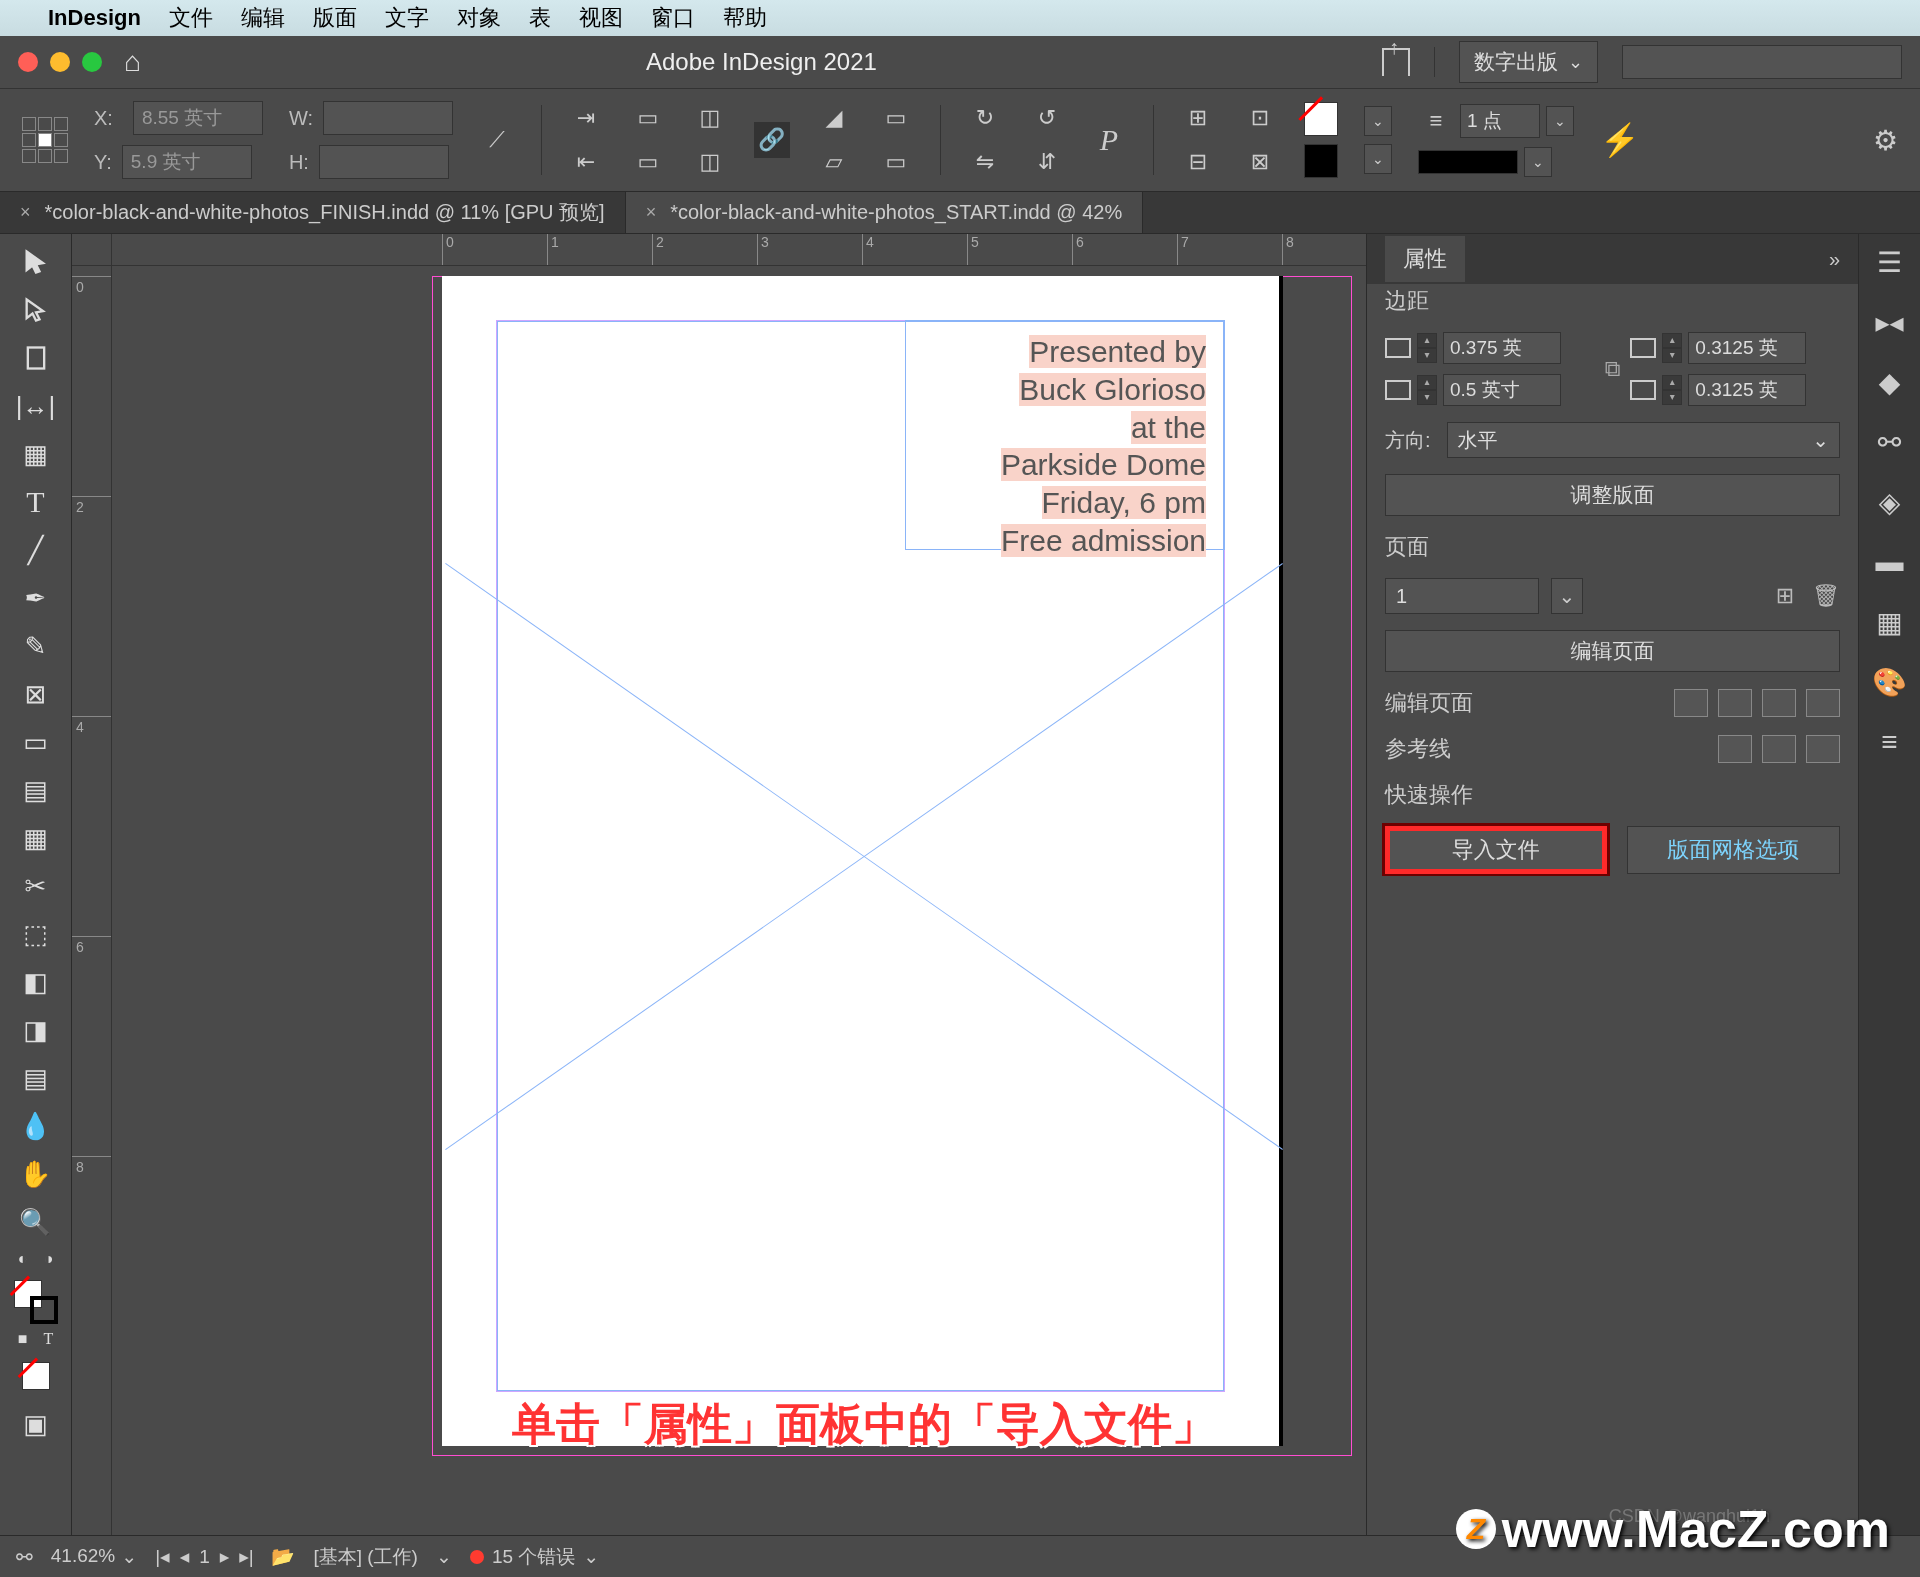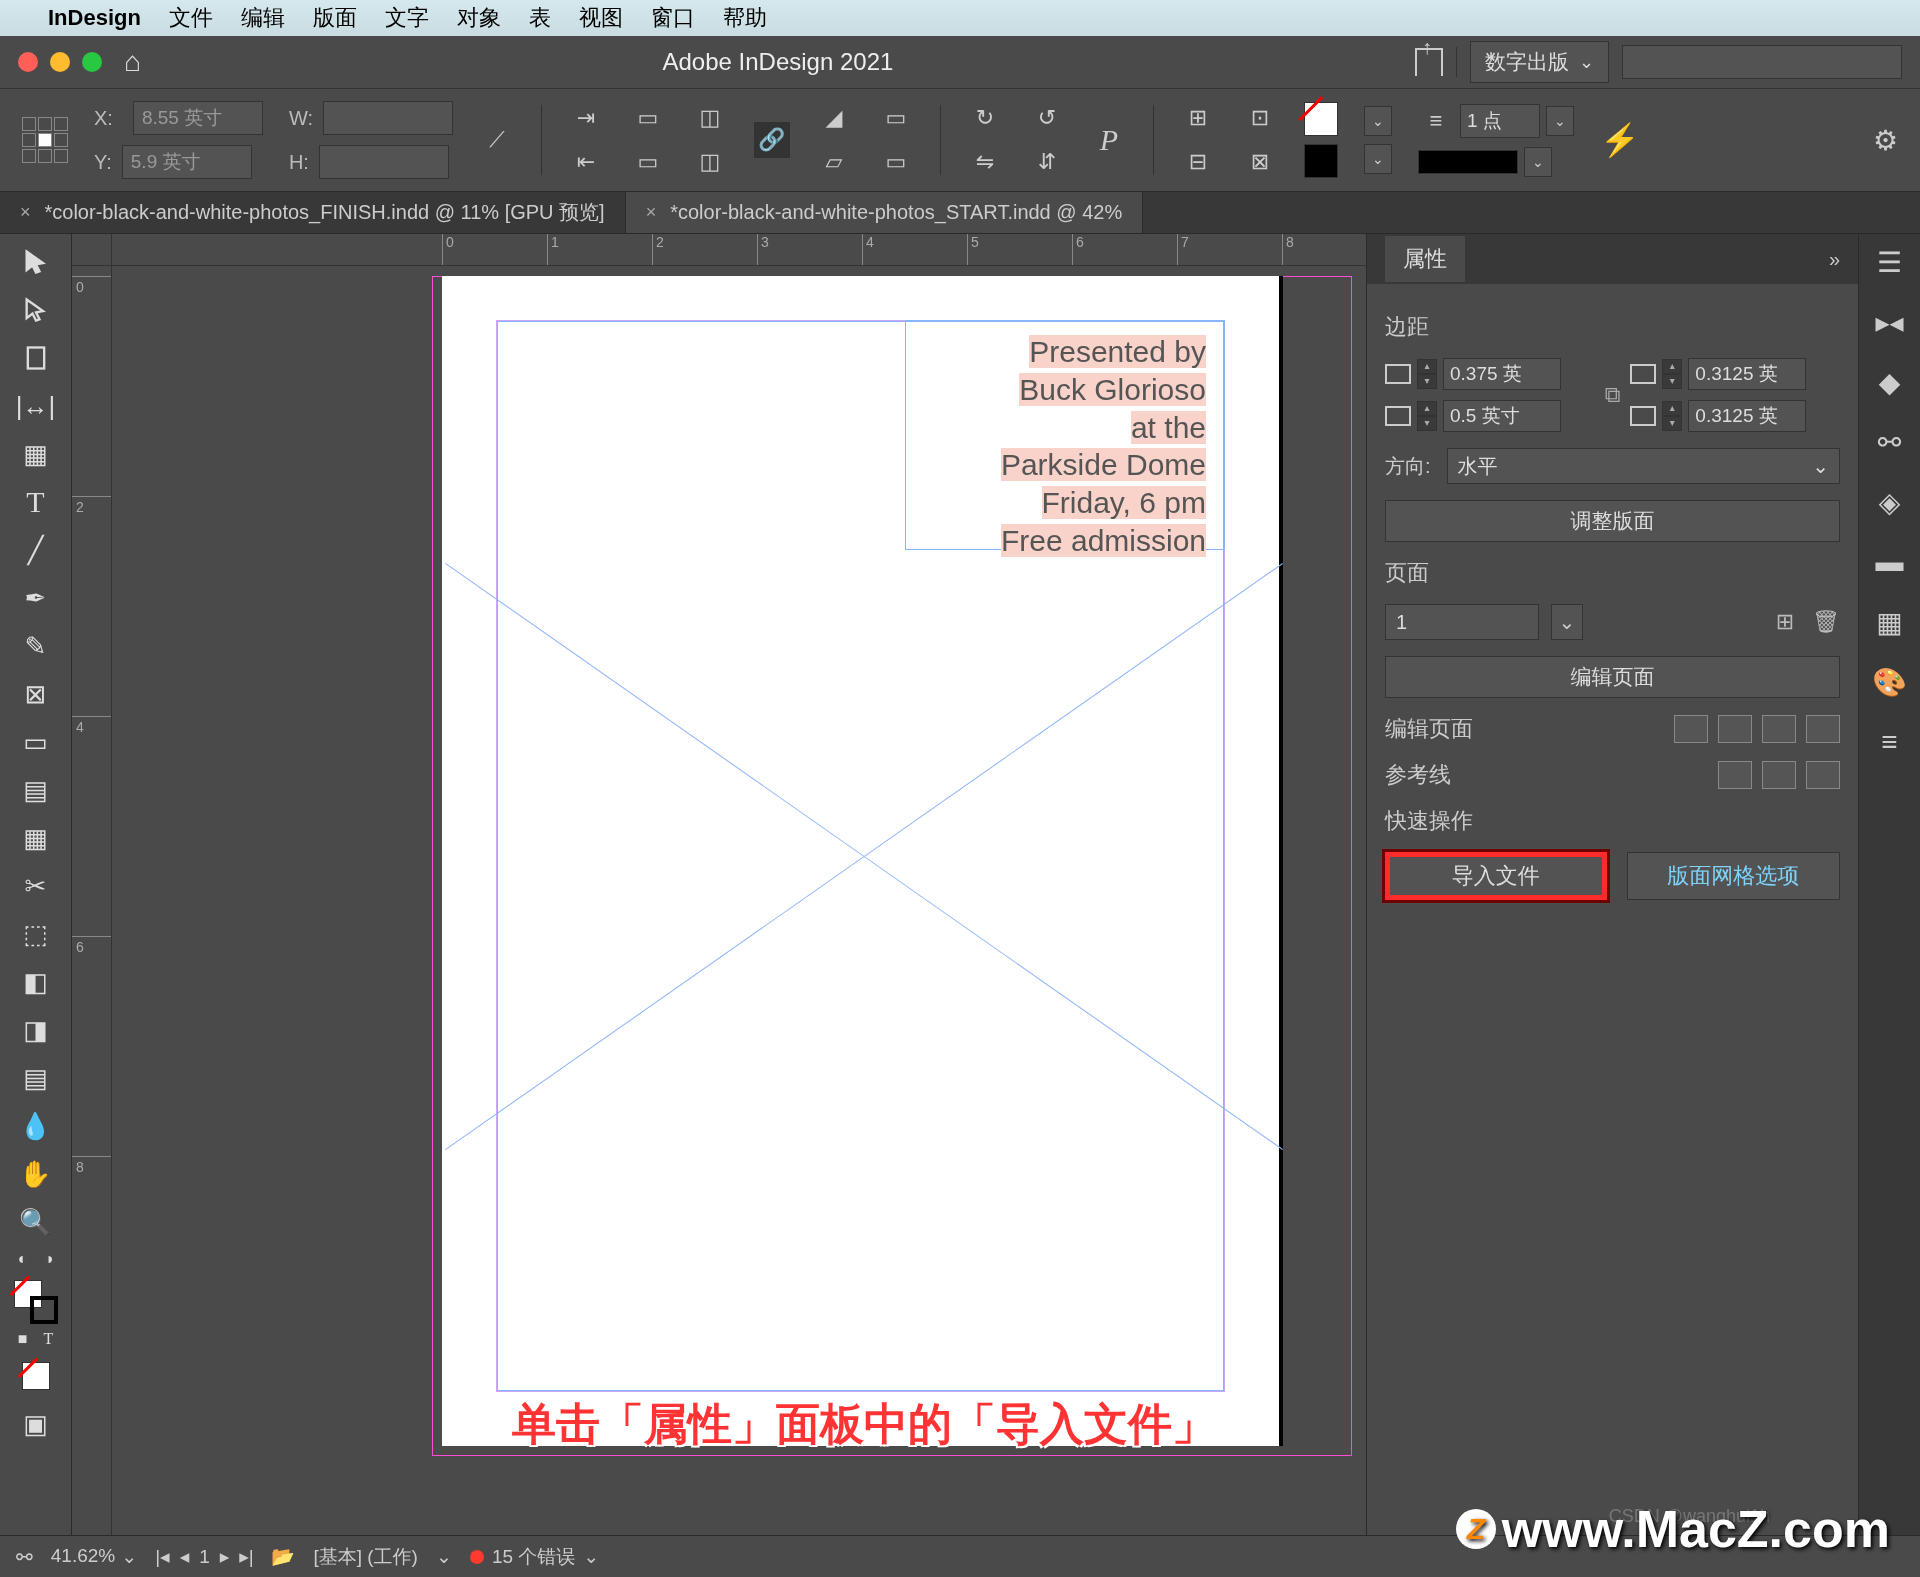--- a/index.html
+++ b/index.html
@@ -10,21 +10,21 @@
 .mac-menu .apple { font-size: 26px; }
 .mac-menu .app { font-weight: 700; }
 
 
 .title-bar { height: 52px; background: #4a4a4a; display: flex; align-items: center; padding: 0 18px; color: #ddd; }
 .traffic { display: flex; gap: 12px; }
 .traffic span { width: 20px; height: 20px; border-radius: 50%; display: inline-block; }
 .tl-close { background: #ff5f57; } .tl-min { background: #febc2e; } .tl-max { background: #28c840; }
 .home-icon { margin-left: 22px; color: #ddd; font-size: 28px; }
 .title-text { flex: 1; text-align: center; font-size: 24px; color: #eee; }
-.title-right { display: flex; align-items: center; gap: 13px; }
+.title-right { display: flex; align-items: center; gap: 24px; }
 .share-icon { width: 28px; height: 28px; border: 2px solid #ccc; border-bottom: none; position: relative; }
 .share-icon::after { content: "↑"; position: absolute; top: -14px; left: 5px; color: #ccc; }
 .workspace-dd { background: #535353; border: 1px solid #333; padding: 6px 14px; color: #ddd; font-size: 21px; display: flex; align-items: center; gap: 10px; }
 .workspace-dd::after { content: "⌄"; font-size: 18px; }
 .search-box { width: 280px; height: 34px; background: #535353; border: 1px solid #333; }
 
 
 .control-bar { height: 104px; background: #4a4a4a; border-top: 1px solid #333; border-bottom: 1px solid #2a2a2a; display: flex; align-items: center; padding: 0 22px; gap: 26px; }
 .ref-point { width: 46px; height: 46px; display: grid; grid-template: repeat(3,1fr)/repeat(3,1fr); gap: 2px; }
 .ref-point span { border: 1px solid #888; }
@@ -82,21 +82,21 @@
 .img-frame::after { transform: rotate(-35deg); }
 .text-frame { position: absolute; top: 44px; right: 54px; width: 320px; height: 230px; border: 1px solid #8ab4f8; padding: 12px 18px; text-align: right; font-family: Georgia, serif; color: #555; font-size: 30px; line-height: 1.26; }
 .text-frame span { background: #f9d3c9; }
 .hint-text { position: absolute; bottom: -8px; left: 70px; font-size: 44px; font-weight: 700; color: #ff3333; text-shadow: 2px 2px 0 #fff, -2px -2px 0 #fff, 2px -2px 0 #fff, -2px 2px 0 #fff; }
 
 
 .props { width: 492px; background: #4a4a4a; border-left: 1px solid #2a2a2a; display: flex; flex-direction: column; }
 .props-header { height: 50px; display: flex; align-items: center; padding: 0 18px; background: #383838; }
 .props-tab { background: #4a4a4a; padding: 8px 18px; color: #ddd; font-size: 22px; }
 .props-collapse { margin-left: auto; color: #ccc; font-size: 20px; }
-.props-body { padding: 28px 18px; display: flex; flex-direction: column; gap: 16px; overflow:hidden;justify-content:center; }
+.props-body { padding: 2px 18px; display: flex; flex-direction: column; gap: 16px; overflow:hidden;justify-content:center; }
 .section-label { font-size: 22px; color: #ccc; }
 .margin-grid { display: grid; grid-template-columns: 1fr auto 1fr; gap: 10px; align-items: center; }
 .margin-col { display: flex; flex-direction: column; gap: 10px; }
 .margin-input { display: flex; align-items: center; gap: 6px; }
 .margin-input .ico { width: 26px; height: 20px; border: 2px solid #ccc; }
 .margin-input .stepper { width: 20px; height: 30px; background: #3a3a3a; display:flex; flex-direction:column; }
 .margin-input .stepper span{flex:1;font-size:10px;text-align:center;color:#aaa;border:1px solid #333;}
 .margin-input input { width: 118px; height: 32px; background: #535353; border: 1px solid #333; color: #ddd; padding: 0 6px; font-size: 19px; }
 .link-chain { font-size: 22px; color: #aaa; }
 .prop-row { display: flex; align-items: center; gap: 16px; }

